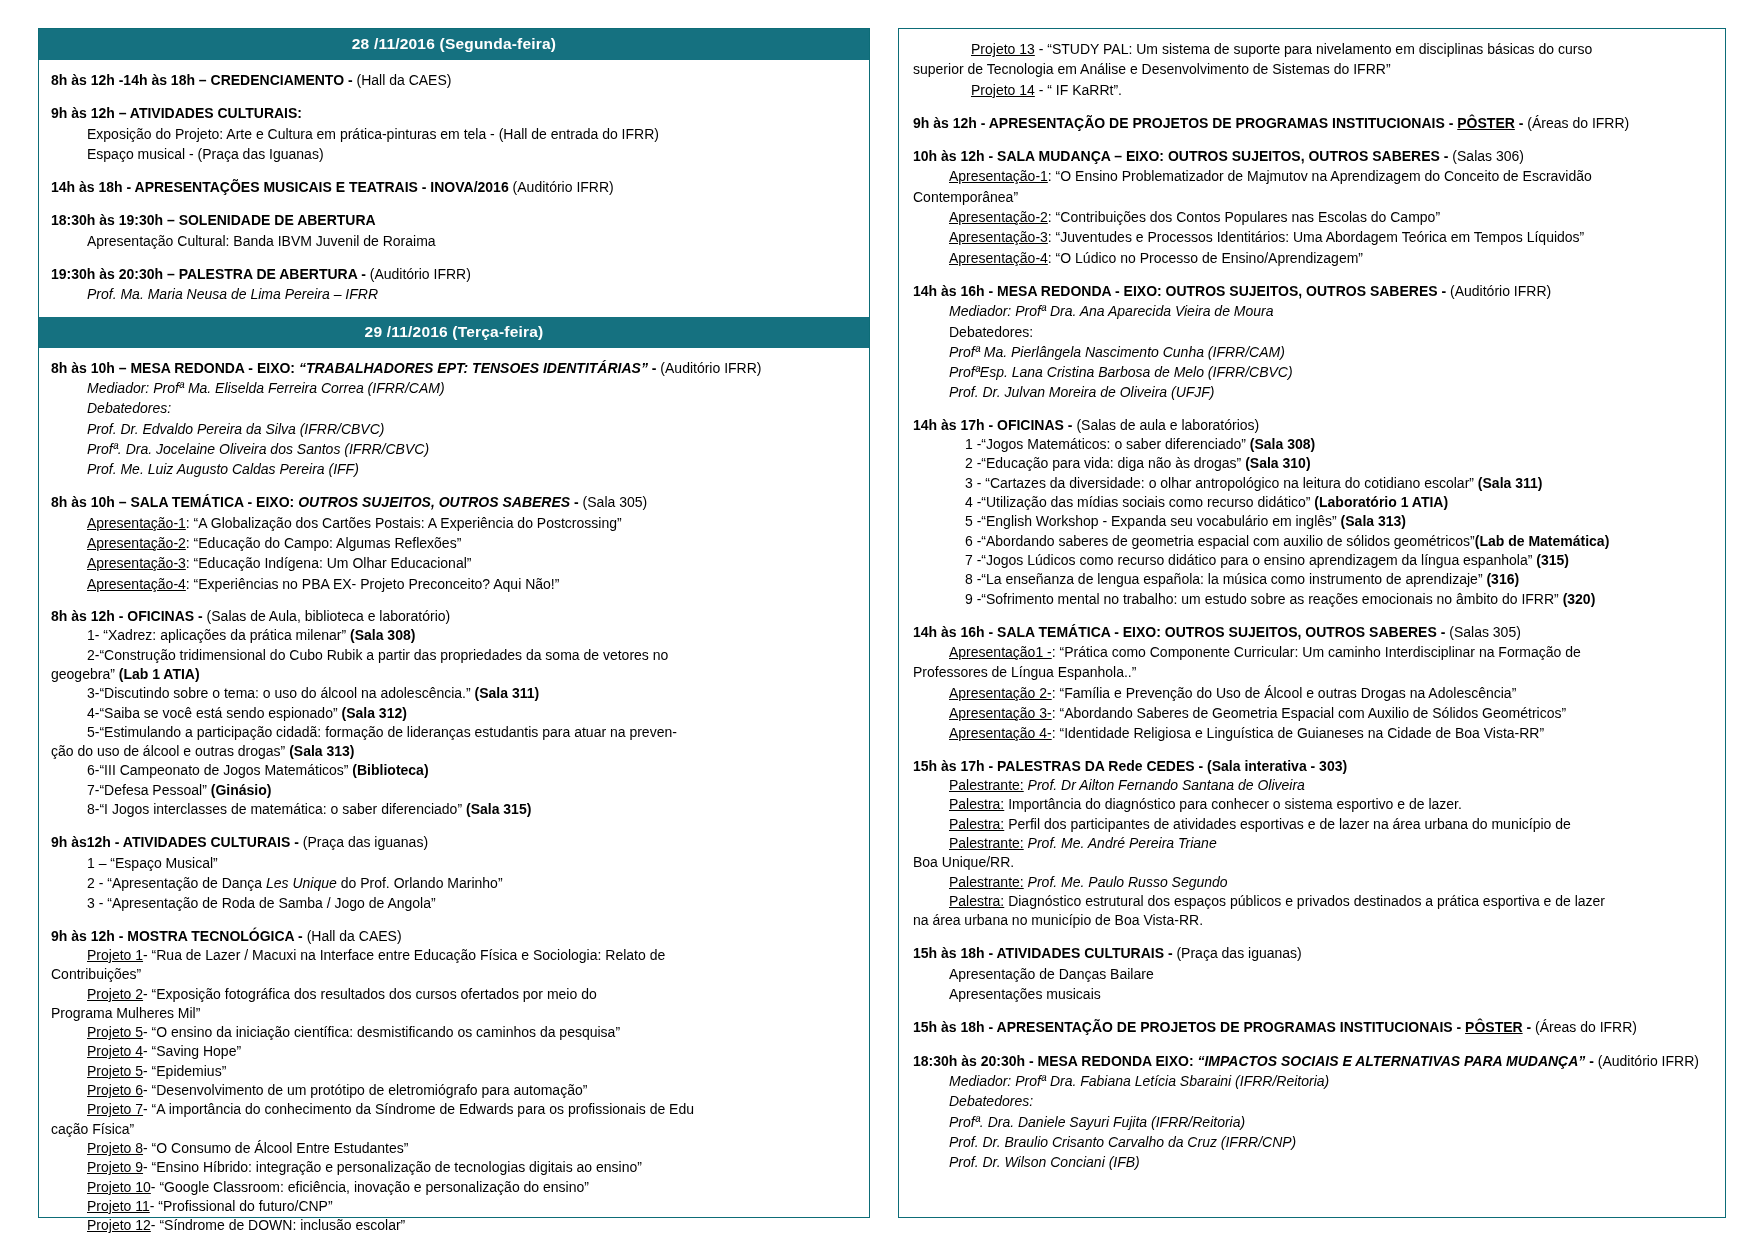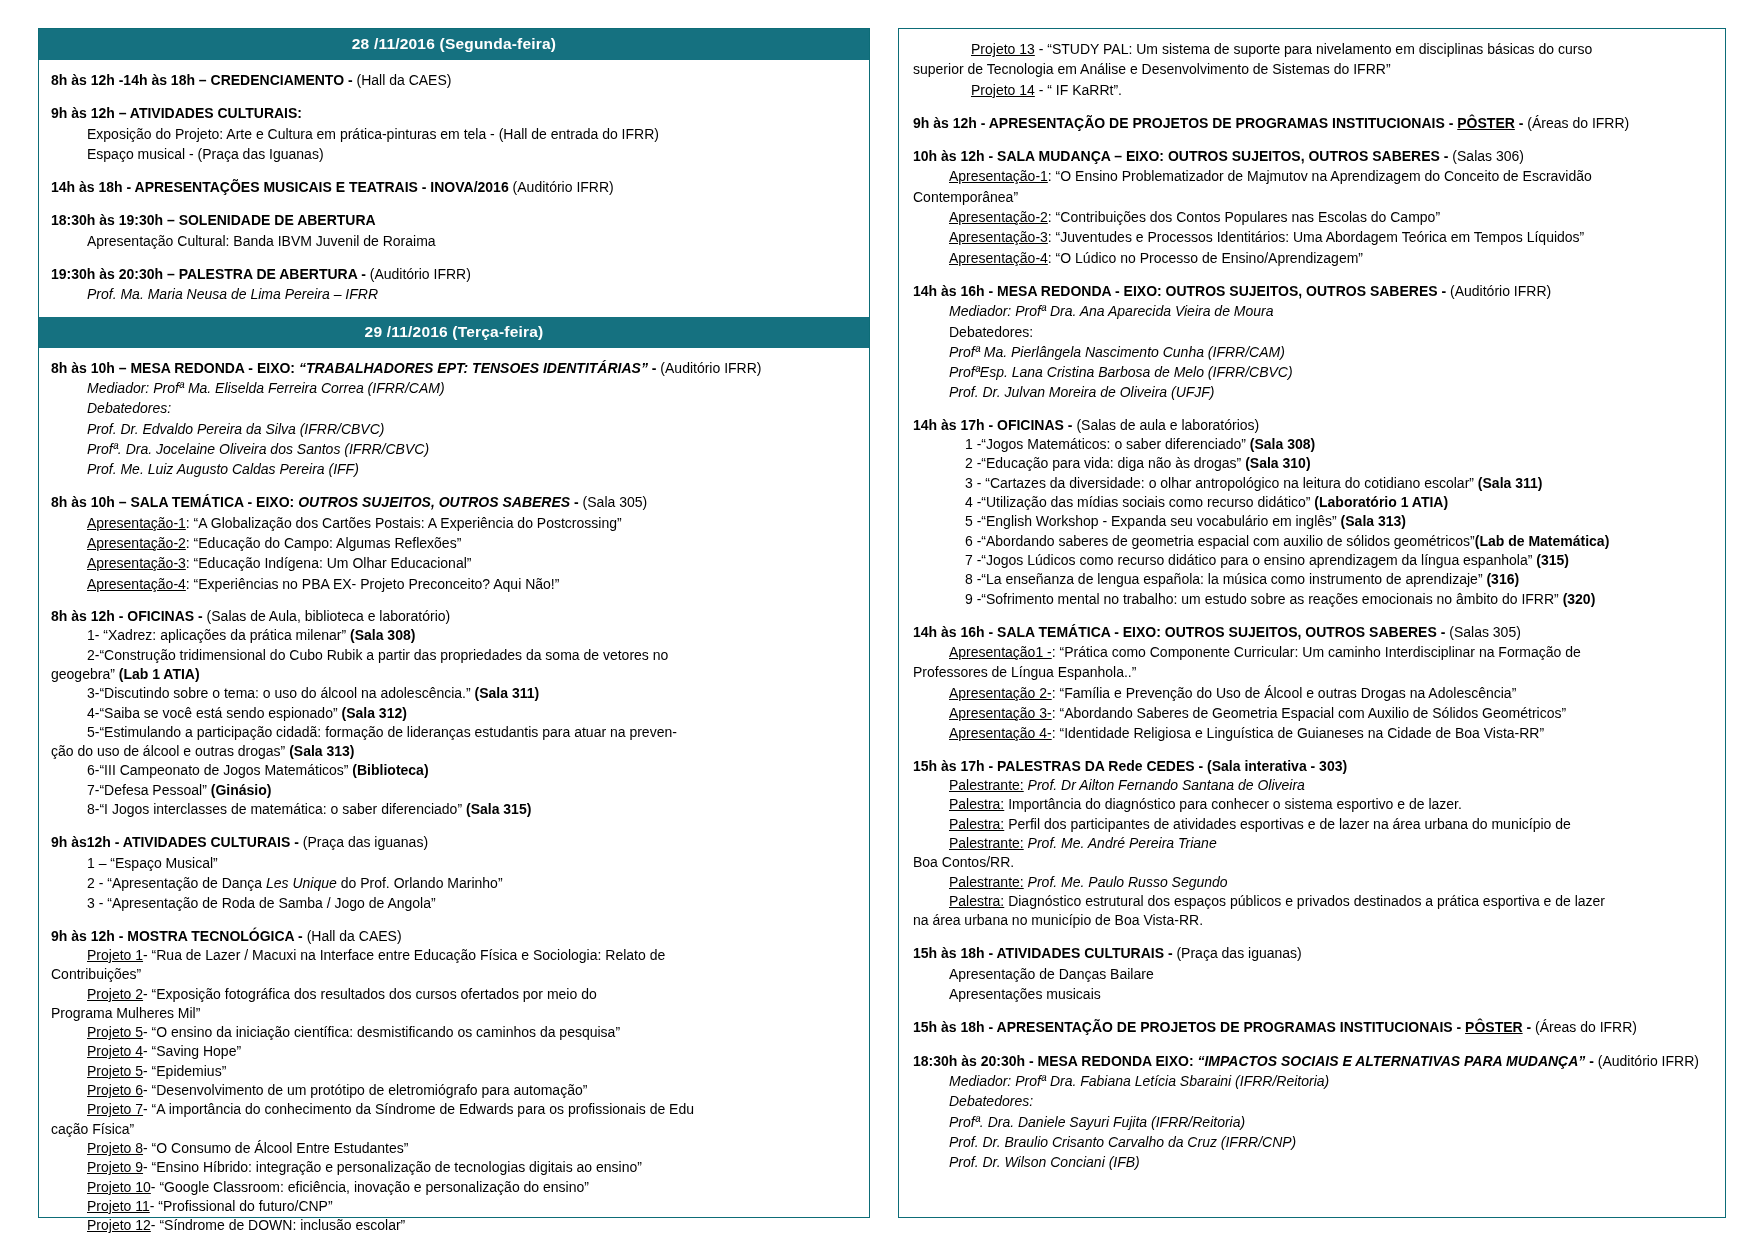--- a/index.html
+++ b/index.html
@@ -211,21 +211,21 @@
         <div class="line ind1"><u>Apresentação 3-</u>: “Abordando Saberes de Geometria Espacial com Auxilio de Sólidos Geométricos”</div>
         <div class="line ind1"><u>Apresentação 4-</u>: “Identidade Religiosa e Linguística de Guianeses na Cidade de Boa Vista-RR”</div>
       </div>
 
       <div class="blk tight">
         <div class="line"><b>15h às 17h - PALESTRAS DA Rede CEDES - (Sala interativa - 303)</b></div>
         <div class="line ind1"><u>Palestrante:</u> <i>Prof. Dr Ailton Fernando Santana de Oliveira</i></div>
         <div class="line ind1"><u>Palestra:</u> Importância do diagnóstico para conhecer o sistema esportivo e de lazer.</div>
         <div class="line ind1"><u>Palestra:</u> Perfil dos participantes de atividades esportivas e de lazer na área urbana do município de</div>
         <div class="line ind1"><u>Palestrante:</u> <i>Prof. Me. André Pereira Triane</i></div>
-        <div class="line">Boa Contos/RR.</div>
+        <div class="line">Boa Unique/RR.</div>
         <div class="line ind1"><u>Palestrante:</u> <i>Prof. Me. Paulo Russo Segundo</i></div>
         <div class="line ind1"><u>Palestra:</u> Diagnóstico estrutural dos espaços públicos e privados destinados a prática esportiva e de lazer</div>
         <div class="line">na área urbana  no município de Boa Vista-RR.</div>
       </div>
 
       <div class="blk">
         <div class="line"><b>15h às 18h - ATIVIDADES CULTURAIS - </b>(Praça das iguanas)</div>
         <div class="line ind1">Apresentação de Danças Bailare</div>
         <div class="line ind1">Apresentações musicais</div>
       </div>

